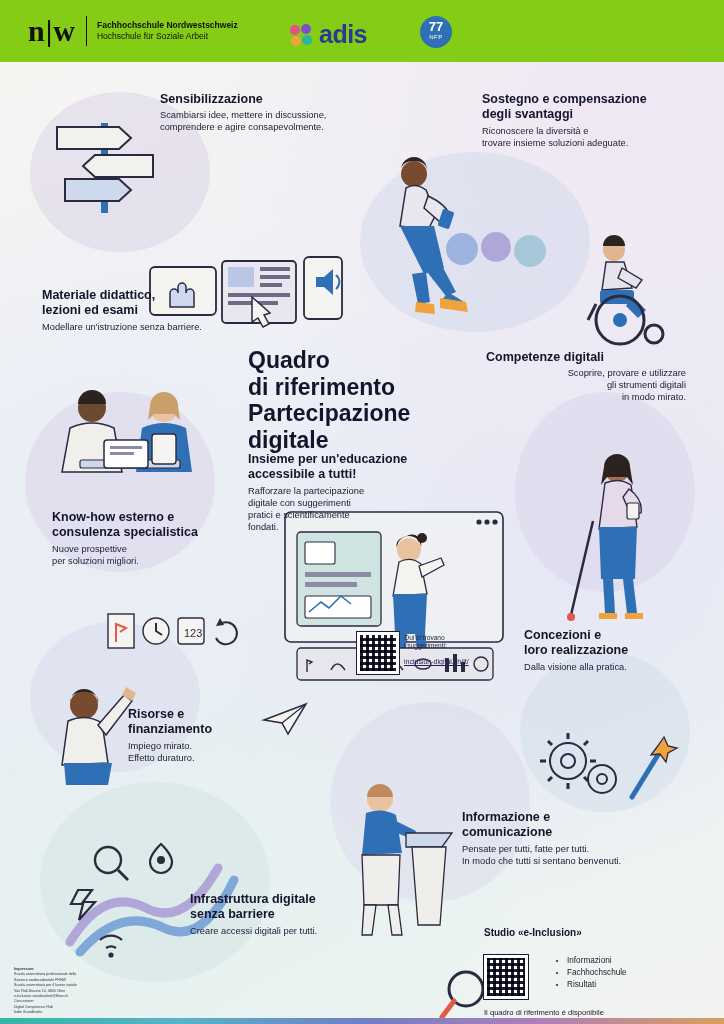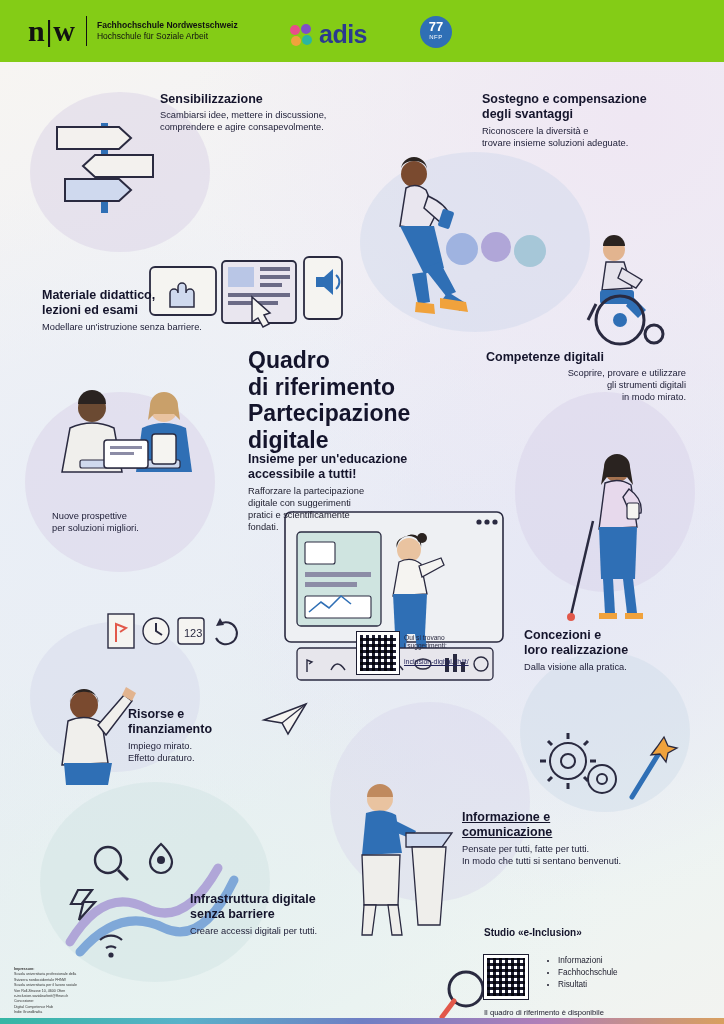--- a/index.html
+++ b/index.html
@@ -355,39 +355,41 @@
   </div>
 
   <div class="tb" style="left:486px;top:288px;width:200px;">
     <p class="h" style="white-space:pre-line;">Competenze digitali</p>
     <p class="p" style="white-space:pre-line;text-align:right;">Scoprire, provare e utilizzare
 gli strumenti digitali
 in modo mirato.</p>
   </div>
 
   <div class="tb" style="left:52px;top:448px;width:210px;">
+    <p class="h" style="white-space:pre-line;">Know-how esterno e
+consulenza specialistica</p>
     <p class="p" style="white-space:pre-line;">Nuove prospettive
 per soluzioni migliori.</p>
   </div>
 
   <div class="tb" style="left:524px;top:566px;width:190px;">
     <p class="h" style="white-space:pre-line;">Concezioni e
 loro realizzazione</p>
     <p class="p" style="white-space:pre-line;">Dalla visione alla pratica.</p>
   </div>
 
   <div class="tb" style="left:128px;top:645px;width:180px;">
     <p class="h" style="white-space:pre-line;">Risorse e
 finanziamento</p>
     <p class="p" style="white-space:pre-line;">Impiego mirato.
 Effetto duraturo.</p>
   </div>
 
   <div class="tb" style="left:462px;top:748px;width:230px;">
-    <p class="h" style="white-space:pre-line;text-decoration:underline;">Informazione e
+    <p class="h" style="white-space:pre-line;">Informazione e
 comunicazione</p>
     <p class="p" style="white-space:pre-line;">Pensate per tutti, fatte per tutti.
 In modo che tutti si sentano benvenuti.</p>
   </div>
 
   <div class="tb" style="left:190px;top:830px;width:220px;">
     <p class="h" style="white-space:pre-line;">Infrastruttura digitale
 senza barriere</p>
     <p class="p" style="white-space:pre-line;">Creare accessi digitali per tutti.</p>
   </div>
@@ -410,21 +412,21 @@
        background:
          repeating-linear-gradient(90deg,#1c1c30 0 3px,#ffffff 3px 6px),
          repeating-linear-gradient(0deg,#1c1c30 0 3px,#ffffff 3px 6px);
        background-blend-mode:multiply;border:3px solid #fff;outline:1px solid #1c1c30;"></div>
   <div class="qr-note" style="left:404px;top:572px;width:80px;white-space:pre-line;">Qui si trovano
 i suggerimenti:</div>
   <a class="qr-link" href="#" style="left:404px;top:596px;">inclusion-digital.ch/it/</a>
 
   <div class="study">
     <div class="st">Studio «e-Inclusion»</div>
-    <div style="display:flex;gap:18px;align-items:flex-start;">
+    <div style="display:flex;gap:27px;align-items:flex-start;">
       <div class="qr" style="position:relative;left:0;top:0;width:44px;height:44px;flex:0 0 44px;
            background:
              repeating-linear-gradient(90deg,#1c1c30 0 3px,#ffffff 3px 6px),
              repeating-linear-gradient(0deg,#1c1c30 0 3px,#ffffff 3px 6px);
            background-blend-mode:multiply;border:3px solid #fff;outline:1px solid #1c1c30;"></div>
       <ul>
         <li>Informazioni</li>
         <li>Fachhochschule</li>
         <li>Risultati</li>
       </ul>

